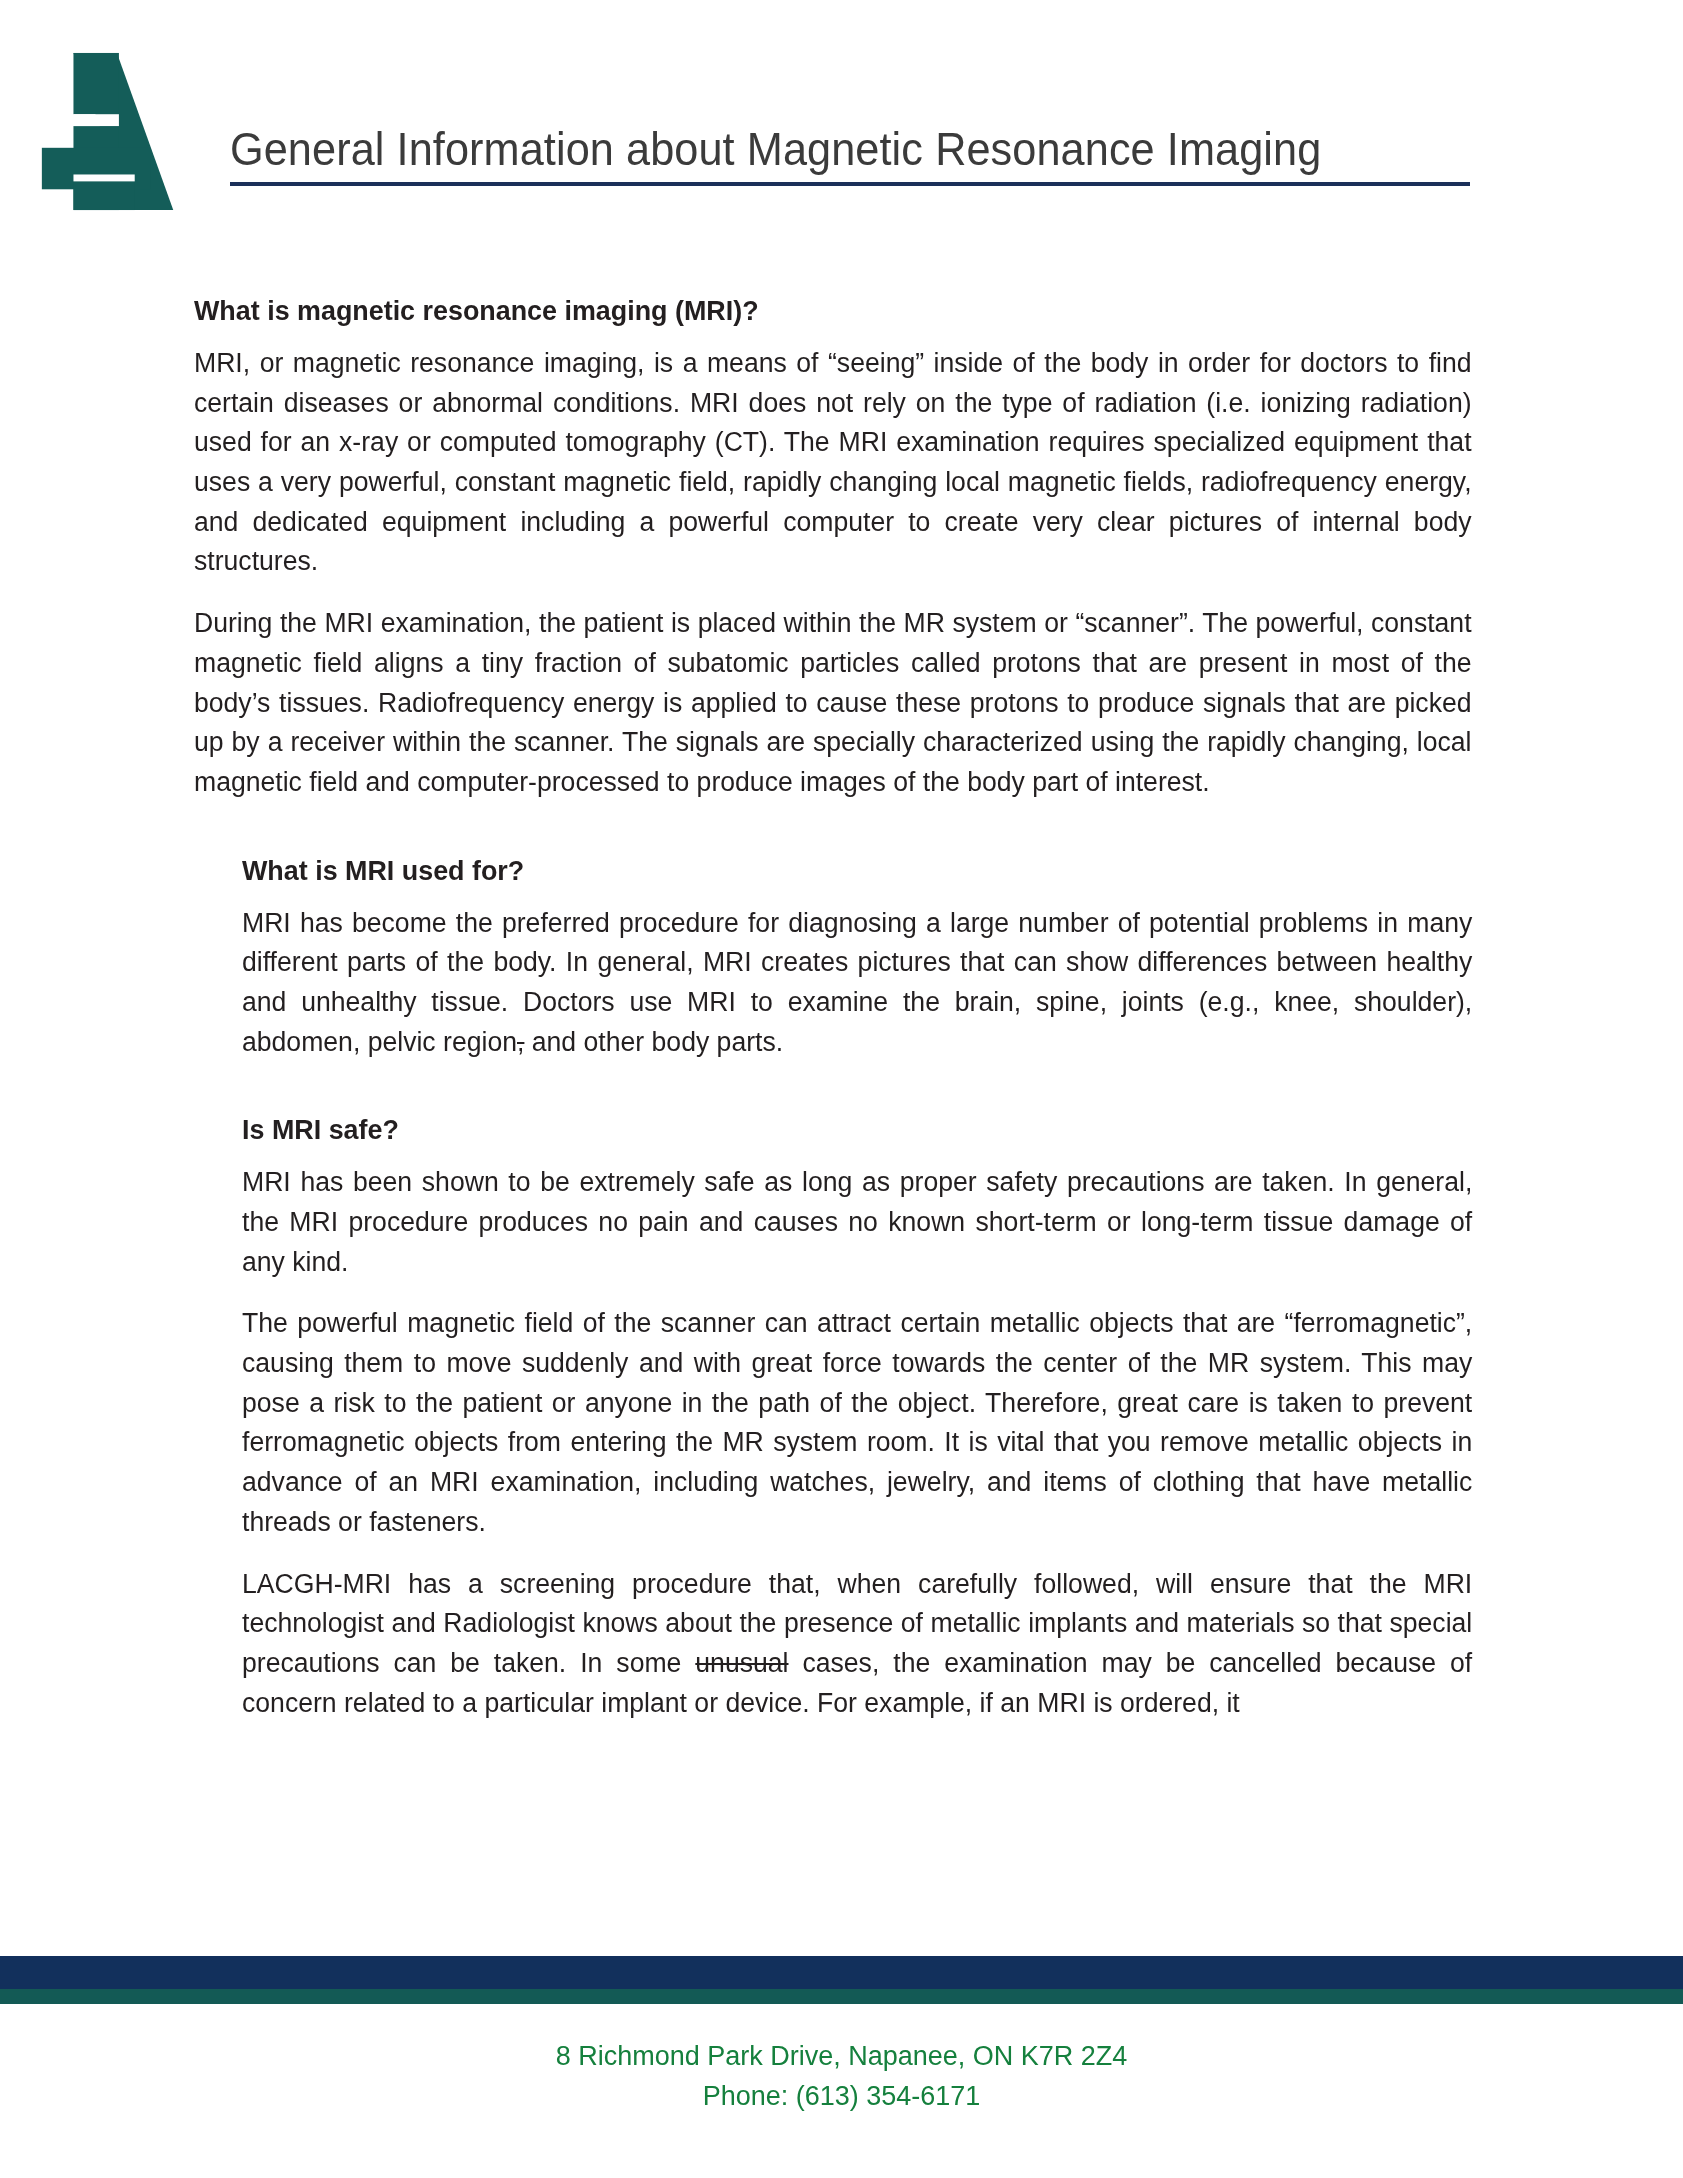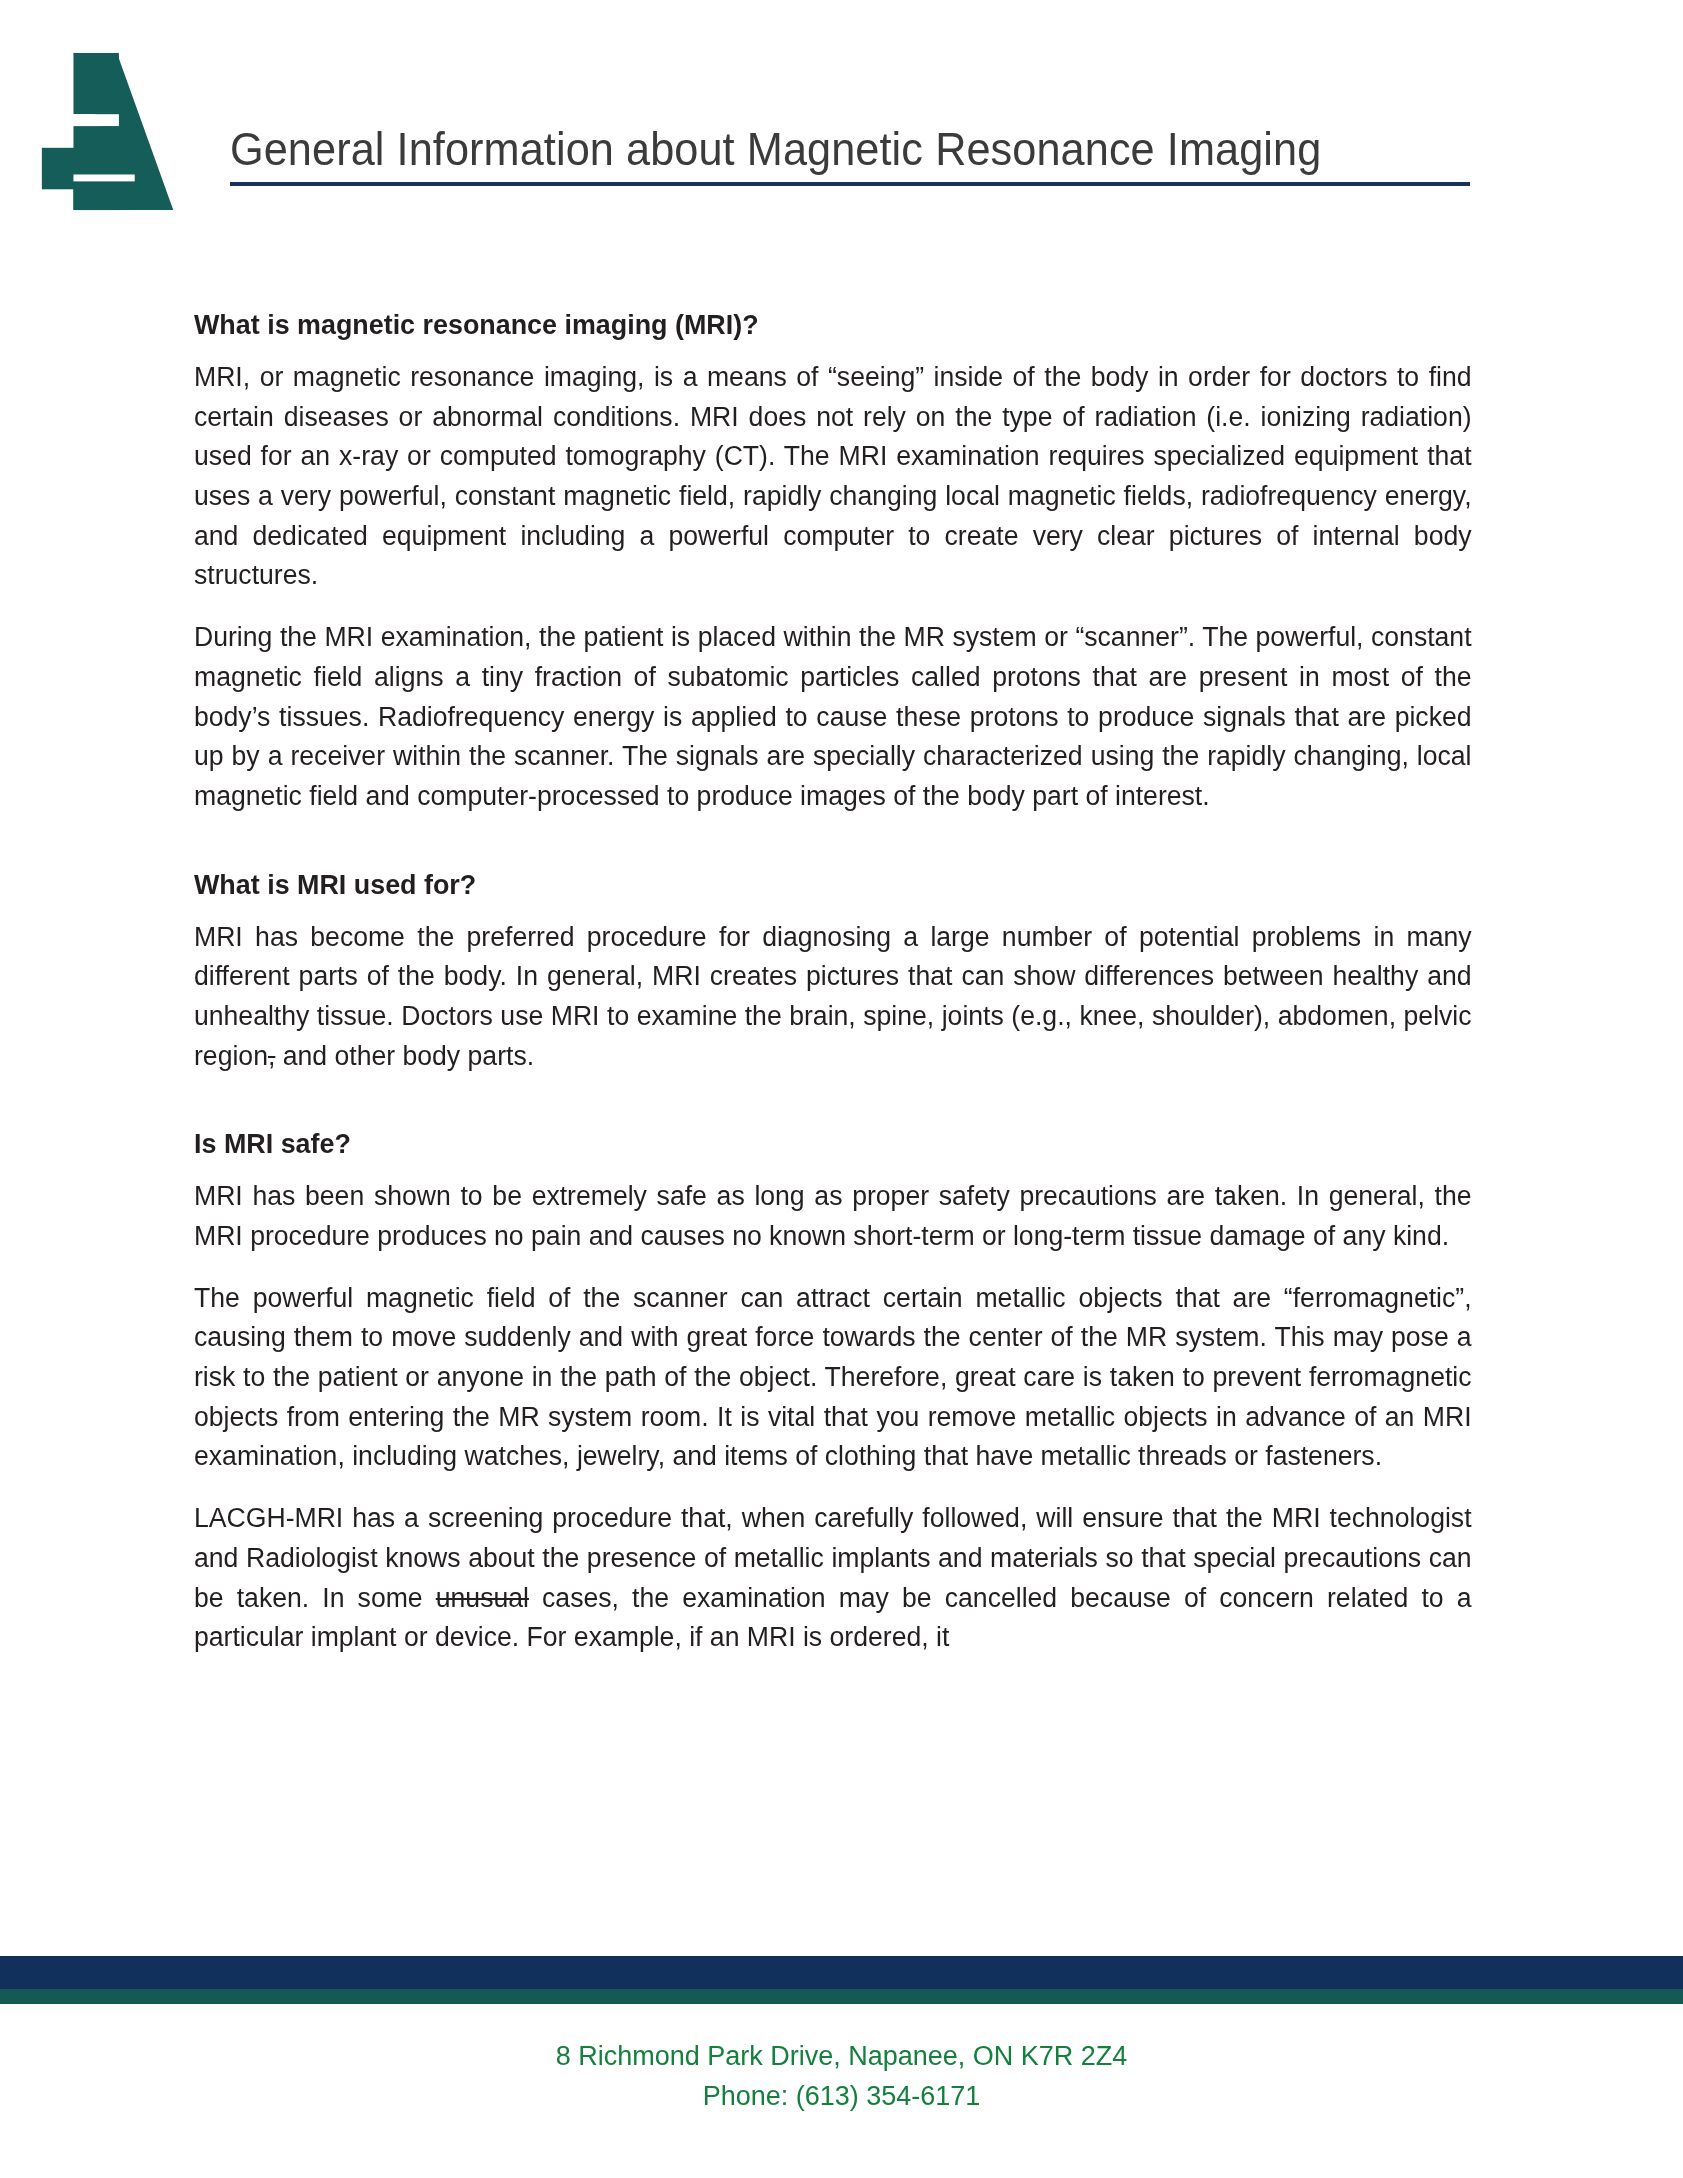--- a/index.html
+++ b/index.html
@@ -62,21 +62,21 @@
     margin-top: 6px;
     width: 1240px;
     height: 4px;
     background: #1b3059;
   }
 
   
   .content {
     position: absolute;
     left: 194px;
-    top: 307px;
+    top: 293px;
     width: 1297px;
   }
 
   h2.section-heading {
     font-size: 28px;
     font-weight: 700;
     line-height: 1.25;
     margin: 0 0 16px 0;
     color: #231f20;
     transform: scaleX(0.96);
@@ -89,21 +89,21 @@
     margin: 0 0 22px 0;
     text-align: justify;
     color: #231f20;
     hyphens: none;
     transform: scaleX(0.985);
     transform-origin: left center;
   }
   p.para:last-child { margin-bottom: 0; }
 
   .section { margin-bottom: 0; }
-  .gap-before { margin-top: 50px; }
+  .gap-before { margin-top: 50px; margin-left: 48px; }
 
   .strike {
     text-decoration: line-through;
     text-decoration-thickness: 2px;
   }
 
   
   .footer {
     position: absolute;
     left: 0;

